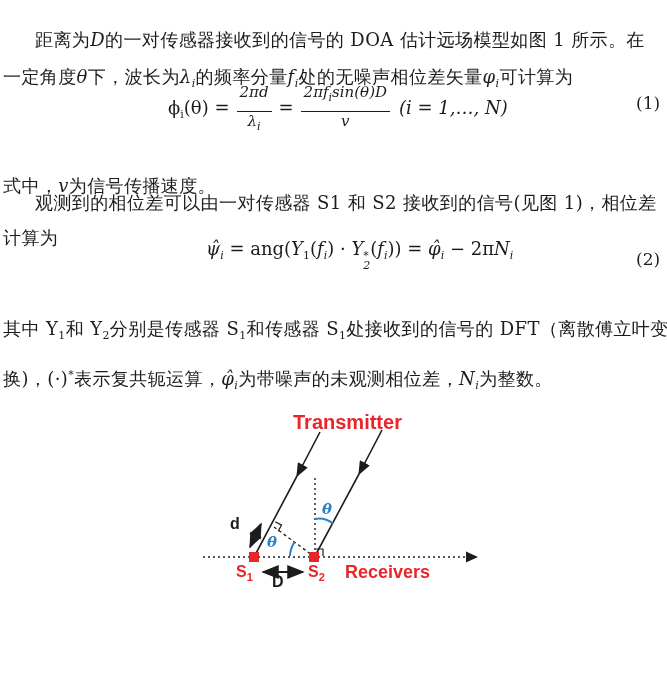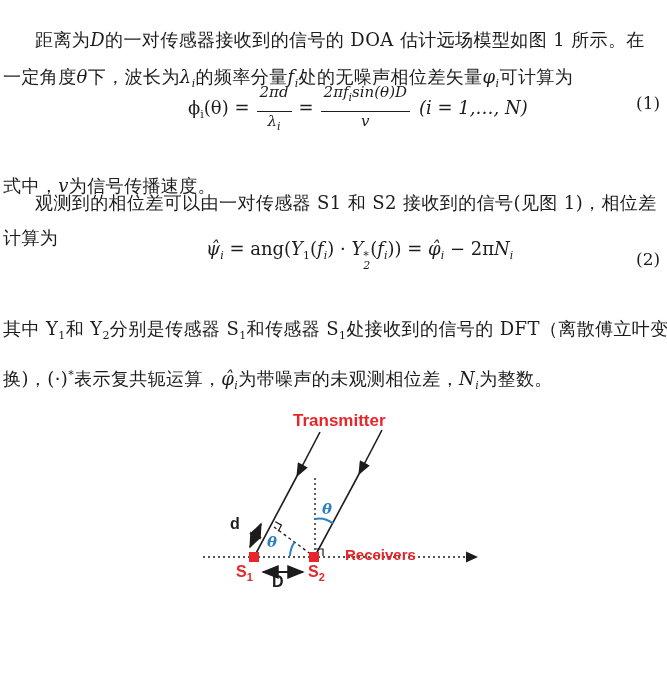--- a/index.html
+++ b/index.html
@@ -29,21 +29,21 @@
 </style>
 </head>
 <body>
 
 <div class="page">
 
   <p class="line" style="left:35px;top:10px;"><span>距离为</span><span class="it">D</span><span>的一对传感器接收到的信号的 DOA 估计远场模型如图 1 所示。在</span></p>
 
   <p class="line" style="left:3px;top:47px;"><span>一定角度</span><span class="it">θ</span><span>下，波长为</span><span class="it">λ</span><sub class="it">i</sub><span>的频率分量</span><span class="it">f</span><sub class="it">i</sub><span>处的无噪声相位差矢量</span><span class="it">φ</span><sub class="it">i</sub><span>可计算为</span></p>
 
-  <div class="eq" style="left:188px;top:84px;">
+  <div class="eq" style="left:168px;top:84px;">
     <span><span>ϕ</span><sub>i</sub><span>(θ) =</span></span>
     <span class="frac">
         <span class="num it">2πd</span>
         <span class="den it"><span>λ</span><sub>i</sub></span>
       </span>
     <span>=</span>
     <span class="frac">
         <span class="num it"><span>2πf</span><sub>i</sub><span>sin(θ)D</span></span>
         <span class="den it">v</span>
       </span>
@@ -93,22 +93,22 @@
     <path d="M125.3,121.8 L131.5,125.1 L128.2,131.3" fill="none" stroke="#1c1c1c" stroke-width="1.2"></path>
     <path d="M166,149 L173,149 L173,156" fill="none" stroke="#1c1c1c" stroke-width="1.2"></path>
 
     <path d="M165,119 Q174.5,117 182.8,123.4" fill="none" stroke="#2e81c4" stroke-width="2"></path>
     <path d="M140,156 Q140.2,148.4 144.5,142.1" fill="none" stroke="#2e81c4" stroke-width="2"></path>
 
     <rect x="99" y="152" width="10" height="10" fill="#e8262a"></rect>
     <rect x="159" y="152" width="10" height="10" fill="#e8262a"></rect>
   </svg>
 
-  <div class="fig-label red" style="left:293px;top:411px;font-size:17px;">Transmitter</div>
-  <div class="fig-label red" style="left:345px;top:546px;font-size:15px;">Receivers</div>
+  <div class="fig-label red" style="left:293px;top:411px;font-size:20px;">Transmitter</div>
+  <div class="fig-label red" style="left:345px;top:562px;font-size:18px;">Receivers</div>
   <div class="fig-label red" style="left:236px;top:563px;font-size:16px;"><span>S</span><sub>1</sub></div>
   <div class="fig-label red" style="left:308px;top:563px;font-size:16px;"><span>S</span><sub>2</sub></div>
   <div class="fig-label blk" style="left:230px;top:515px;font-size:16px;font-weight:700;">d</div>
   <div class="fig-label blk" style="left:272px;top:573px;font-size:16px;font-weight:700;">D</div>
   <div class="theta" style="left:322px;top:500px;">θ</div>
   <div class="theta" style="left:267px;top:533px;">θ</div>
 
   <div class="caption">图 1  远场模型</div>
 
   <p class="final-line"><span>所提出的网格搜索方法是基于观测到的(包络的)相位差值</span></p>

